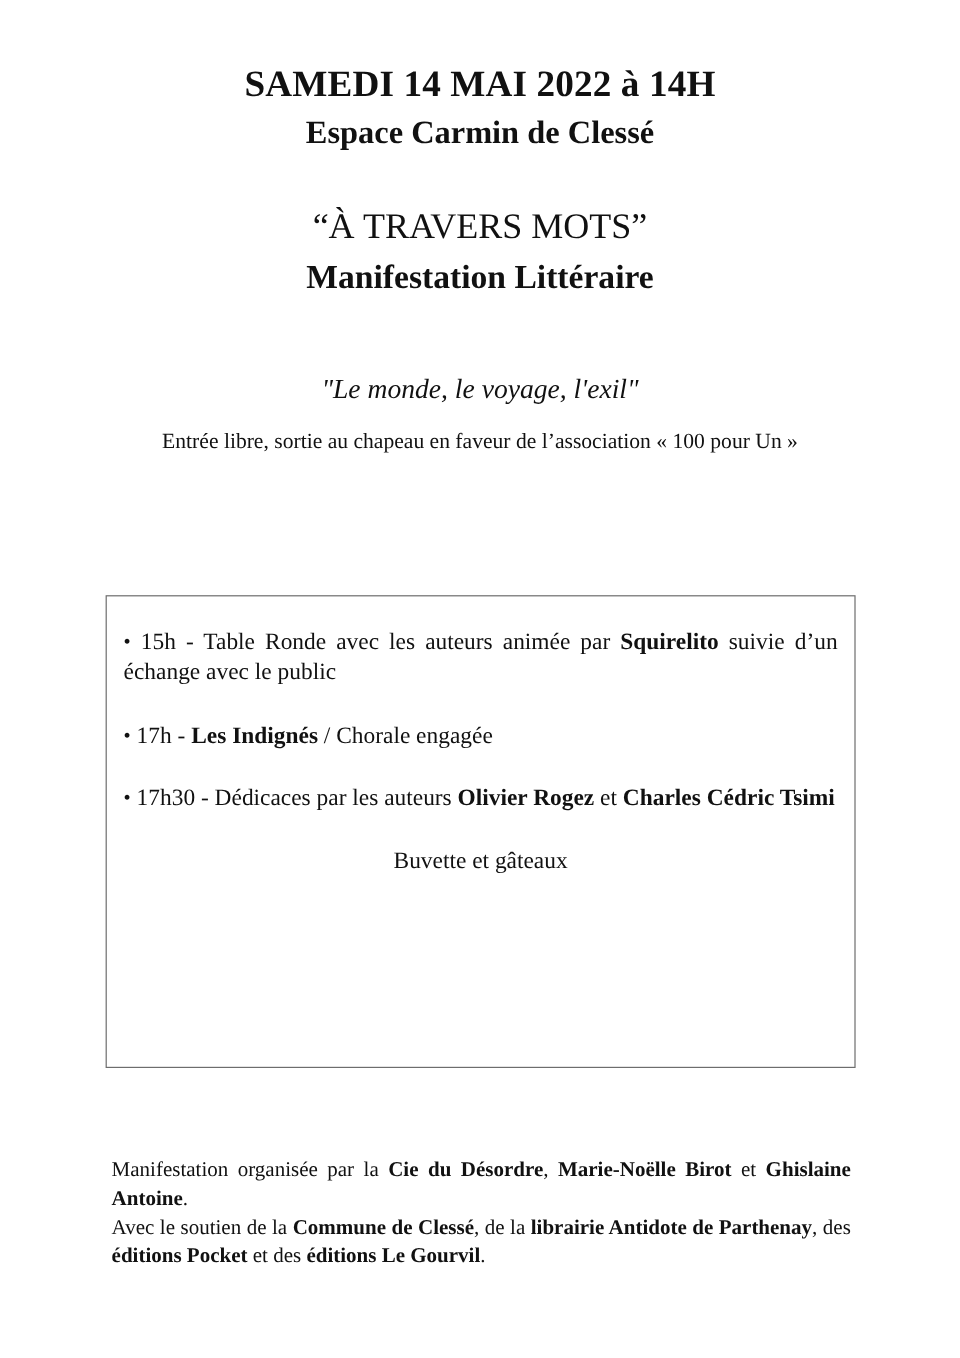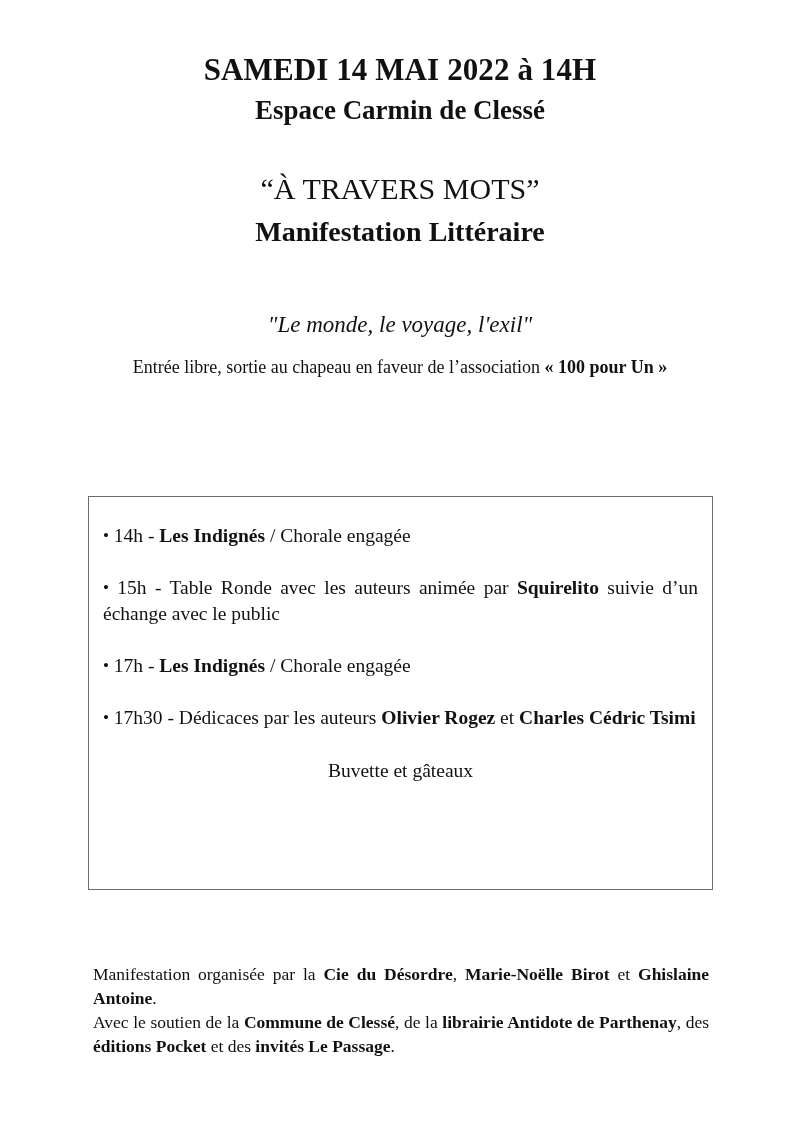--- a/index.html
+++ b/index.html
@@ -80,21 +80,21 @@
   }
   .authors-line b { font-weight: bold; }
 
   .entry-line {
     margin: 18px 0 0 0;
     padding: 0 100px;
     text-align: center;
     font-size: 18px;
     line-height: 1.25;
   }
-  .entry-line b { font-weight: bold; }
+  .entry-line b { font-weight: normal; }
 
   
   .program-box {
     position: absolute;
     left: 88px;
     top: 496px;
     width: 625px;
     height: 394px;
     box-sizing: border-box;
     border: 1.4px solid #6d6d6d;
@@ -158,24 +158,20 @@
     <div class="quote-line">"Le monde, le voyage, l'exil"</div>
 
 
     <div class="entry-line">
       <span>Entrée libre, sortie au chapeau en faveur de l’association </span><b>« 100 pour Un »</b>
     </div>
   </div>
 
   <div class="program-box">
 
-    <div class="program-item">
-      <span class="bullet">•</span>
-      <span>14h</span><span> - </span><b>Les Indignés</b><span> / Chorale engagée</span>
-    </div>
 
     <div class="program-item">
       <span class="bullet">•</span>
       <span>15h</span><span> - </span><span>Table Ronde avec les auteurs animée par </span><b>Squirelito</b><span> suivie d’un échange avec le public</span>
     </div>
 
 
     <div class="program-item">
       <span class="bullet">•</span>
       <span>17h</span><span> - </span><b>Les Indignés</b><span> / Chorale engagée</span>
@@ -189,17 +185,17 @@
     <div class="program-footer">Buvette et gâteaux</div>
 
   </div>
 
   <div class="credits-block">
     <div class="credits-para">
       <span>Manifestation organisée par la </span><b>Cie du Désordre</b><span>, </span><b>Marie-Noëlle Birot</b><span> et </span><b>Ghislaine Antoine</b><span>.</span>
     </div>
 
     <div class="credits-para second">
-      <span>Avec le soutien de la </span><b>Commune de Clessé</b><span>, de la </span><b>librairie Antidote de Parthenay</b><span>, des </span><b>éditions Pocket</b><span> et des </span><b>invités Le Passage</b><span>.</span>
+      <span>Avec le soutien de la </span><b>Commune de Clessé</b><span>, de la </span><b>librairie Antidote de Parthenay</b><span>, des </span><b>éditions Pocket</b><span> et des </span><b>éditions Le Gourvil</b><span>.</span>
     </div>
   </div>
 
 </div>
 
 </body></html>

